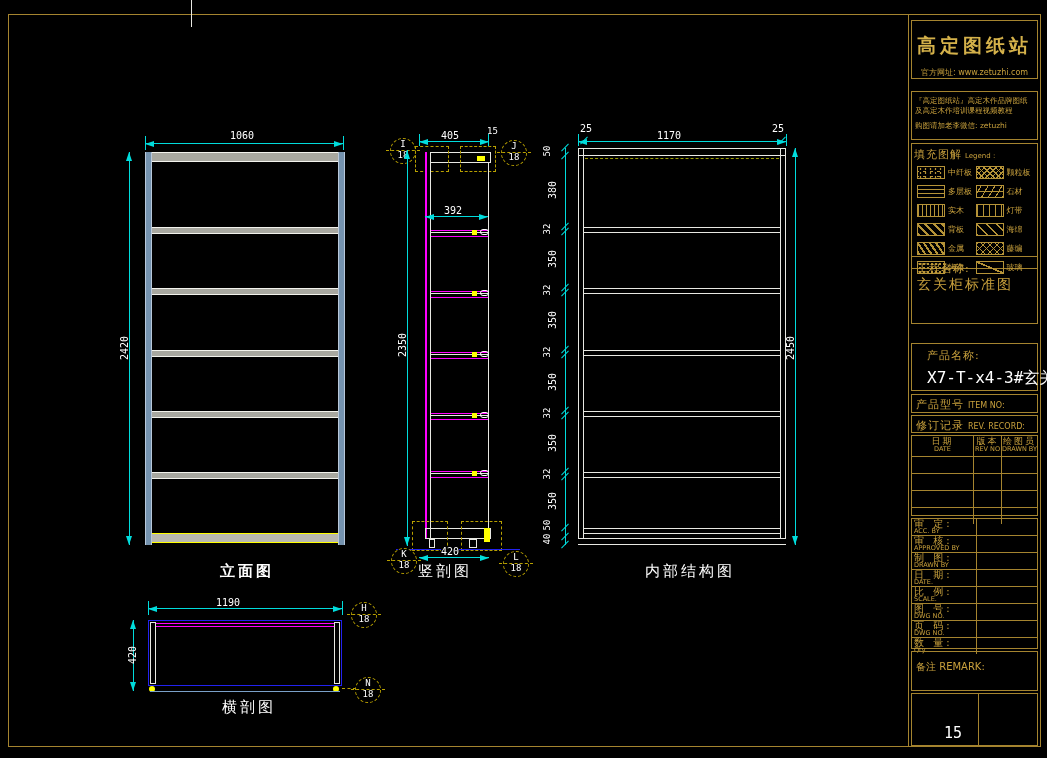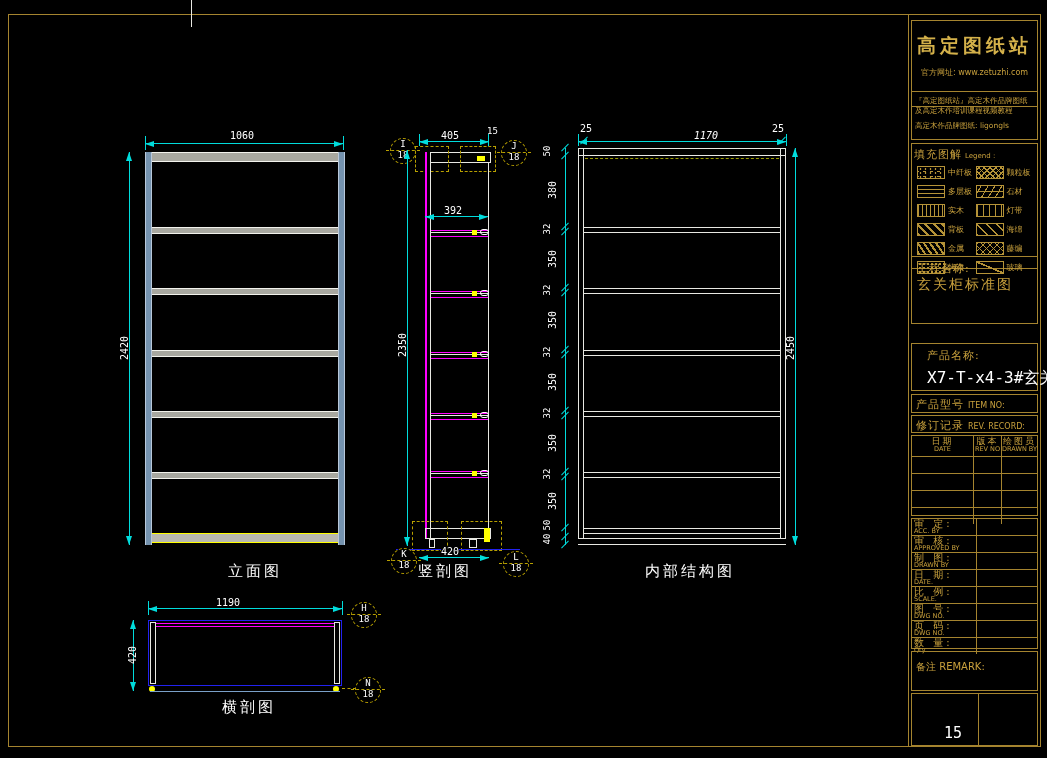--- a/index.html
+++ b/index.html
@@ -98,21 +98,21 @@
 
     <div class="abs" style="left:145px;top:152px;width:7px;height:393px;background:#7492ae;border-left:1px solid #b8c8da;border-right:1px solid #b8c8da;box-sizing:border-box;"></div>
     <div class="abs" style="left:338px;top:152px;width:7px;height:393px;background:#7492ae;border-left:1px solid #b8c8da;border-right:1px solid #b8c8da;box-sizing:border-box;"></div>
     <div class="shelfe" style="left:152px;top:152px;width:186px;height:8px;"></div>
     <div class="shelfe" style="left:152px;top:227px;width:186px;"></div>
     <div class="shelfe" style="left:152px;top:288px;width:186px;"></div>
     <div class="shelfe" style="left:152px;top:350px;width:186px;"></div>
     <div class="shelfe" style="left:152px;top:411px;width:186px;"></div>
     <div class="shelfe" style="left:152px;top:472px;width:186px;"></div>
     <div class="abs" style="left:152px;top:533px;width:186px;height:10px;background:#b8b8b0;border-top:1px solid #ffff00;border-bottom:1px solid #ffff00;box-sizing:border-box;"></div>
-    <div class="viewlabel" style="left:228px;top:562px;">立面图</div>
+    <div class="viewlabel" style="left:220px;top:562px;font-weight:bold;">立面图</div>
   </div>
 
   <div>
 
     <div class="abs cyanl" style="left:419px;top:141px;width:70px;height:1px;"></div>
     <div class="arrL" style="left:419px;top:139px;"></div>
     <div class="arrR" style="left:480px;top:139px;"></div>
     <div class="abs cyanl" style="left:419px;top:134px;width:1px;height:12px;"></div>
     <div class="abs cyanl" style="left:488px;top:134px;width:1px;height:12px;"></div>
     <div class="dimtxt" style="left:441px;top:131px;">405</div>
@@ -194,21 +194,21 @@
   <div>
 
     <div class="abs cyanl" style="left:578px;top:141px;width:208px;height:1px;"></div>
     <div class="arrL" style="left:578px;top:139px;"></div>
     <div class="arrR" style="left:777px;top:139px;"></div>
     <div class="tick" style="left:579px;top:140px;"></div>
     <div class="tick" style="left:777px;top:140px;"></div>
     <div class="abs cyanl" style="left:578px;top:134px;width:1px;height:12px;"></div>
     <div class="abs cyanl" style="left:786px;top:134px;width:1px;height:12px;"></div>
     <div class="dimtxt" style="left:580px;top:124px;">25</div>
-    <div class="dimtxt" style="left:694px;top:131px;font-style:italic;">1170</div>
+    <div class="dimtxt" style="left:657px;top:131px;">1170</div>
     <div class="dimtxt" style="left:772px;top:124px;">25</div>
 
     <div class="abs" style="left:578px;top:148px;width:6px;height:397px;border-left:1px solid #e8e8e2;border-right:1px solid #e8e8e2;box-sizing:border-box;"></div>
     <div class="abs" style="left:780px;top:148px;width:6px;height:397px;border-left:1px solid #e8e8e2;border-right:1px solid #e8e8e2;box-sizing:border-box;"></div>
     <div class="abs" style="left:578px;top:148px;width:208px;height:8px;border-top:1px solid #e8e8e2;border-bottom:1px solid #e8e8e2;box-sizing:border-box;"></div>
     <div class="abs" style="left:585px;top:158px;width:194px;height:0;border-top:1px dashed #9a9a00;"></div>
     <div class="shelfw" style="left:584px;top:227px;width:196px;"></div>
     <div class="shelfw" style="left:584px;top:288px;width:196px;"></div>
     <div class="shelfw" style="left:584px;top:350px;width:196px;"></div>
     <div class="shelfw" style="left:584px;top:411px;width:196px;"></div>
@@ -288,29 +288,29 @@
 
     <div class="abs" style="left:342px;top:688px;width:14px;height:0;border-top:1px dashed #b8a000;"></div>
     <div class="balloon" style="left:355px;top:677px;">
       <div>N</div>
         <div class="mid"></div>
         <div>18</div>
     </div>
     <div class="viewlabel" style="left:222px;top:698px;">横剖图</div>
   </div>
 
-  <div class="tb" style="top:20px;height:87px;text-align:center;">
+  <div class="tb" style="top:20px;height:59px;text-align:center;">
     <div style="margin-top:12px;font-size:19px;letter-spacing:4px;color:#d4b14a;font-family:'DejaVu Serif','Liberation Serif',serif;font-weight:bold;">高定图纸站</div>
     <div style="margin-top:8px;font-size:8px;color:#c8a03c;">官方网址: www.zetuzhi.com</div>
   </div>
 
   <div class="tb" style="top:91px;height:49px;padding:4px 3px;font-size:7.5px;line-height:10px;">
     <div>『高定图纸站』高定木作品牌图纸</div>
     <div>及高定木作培训课程视频教程</div>
-    <div style="margin-top:5px;">高定木作品牌图纸: ligongls</div>
+    <div style="margin-top:5px;">购图请加老李微信: zetuzhi</div>
   </div>
 
   <div class="tb" style="top:143px;height:126px;padding:3px 2px;">
     <div style="display:flex;align-items:baseline;gap:3px;">
       <span class="ttl">填充图解</span>
       <span style="font-size:7px;">Legend :</span>
     </div>
     <div class="legend-grid" id="legend-grid">
         <div class="legend-item">
           <div class="sw p-speckle"></div>

